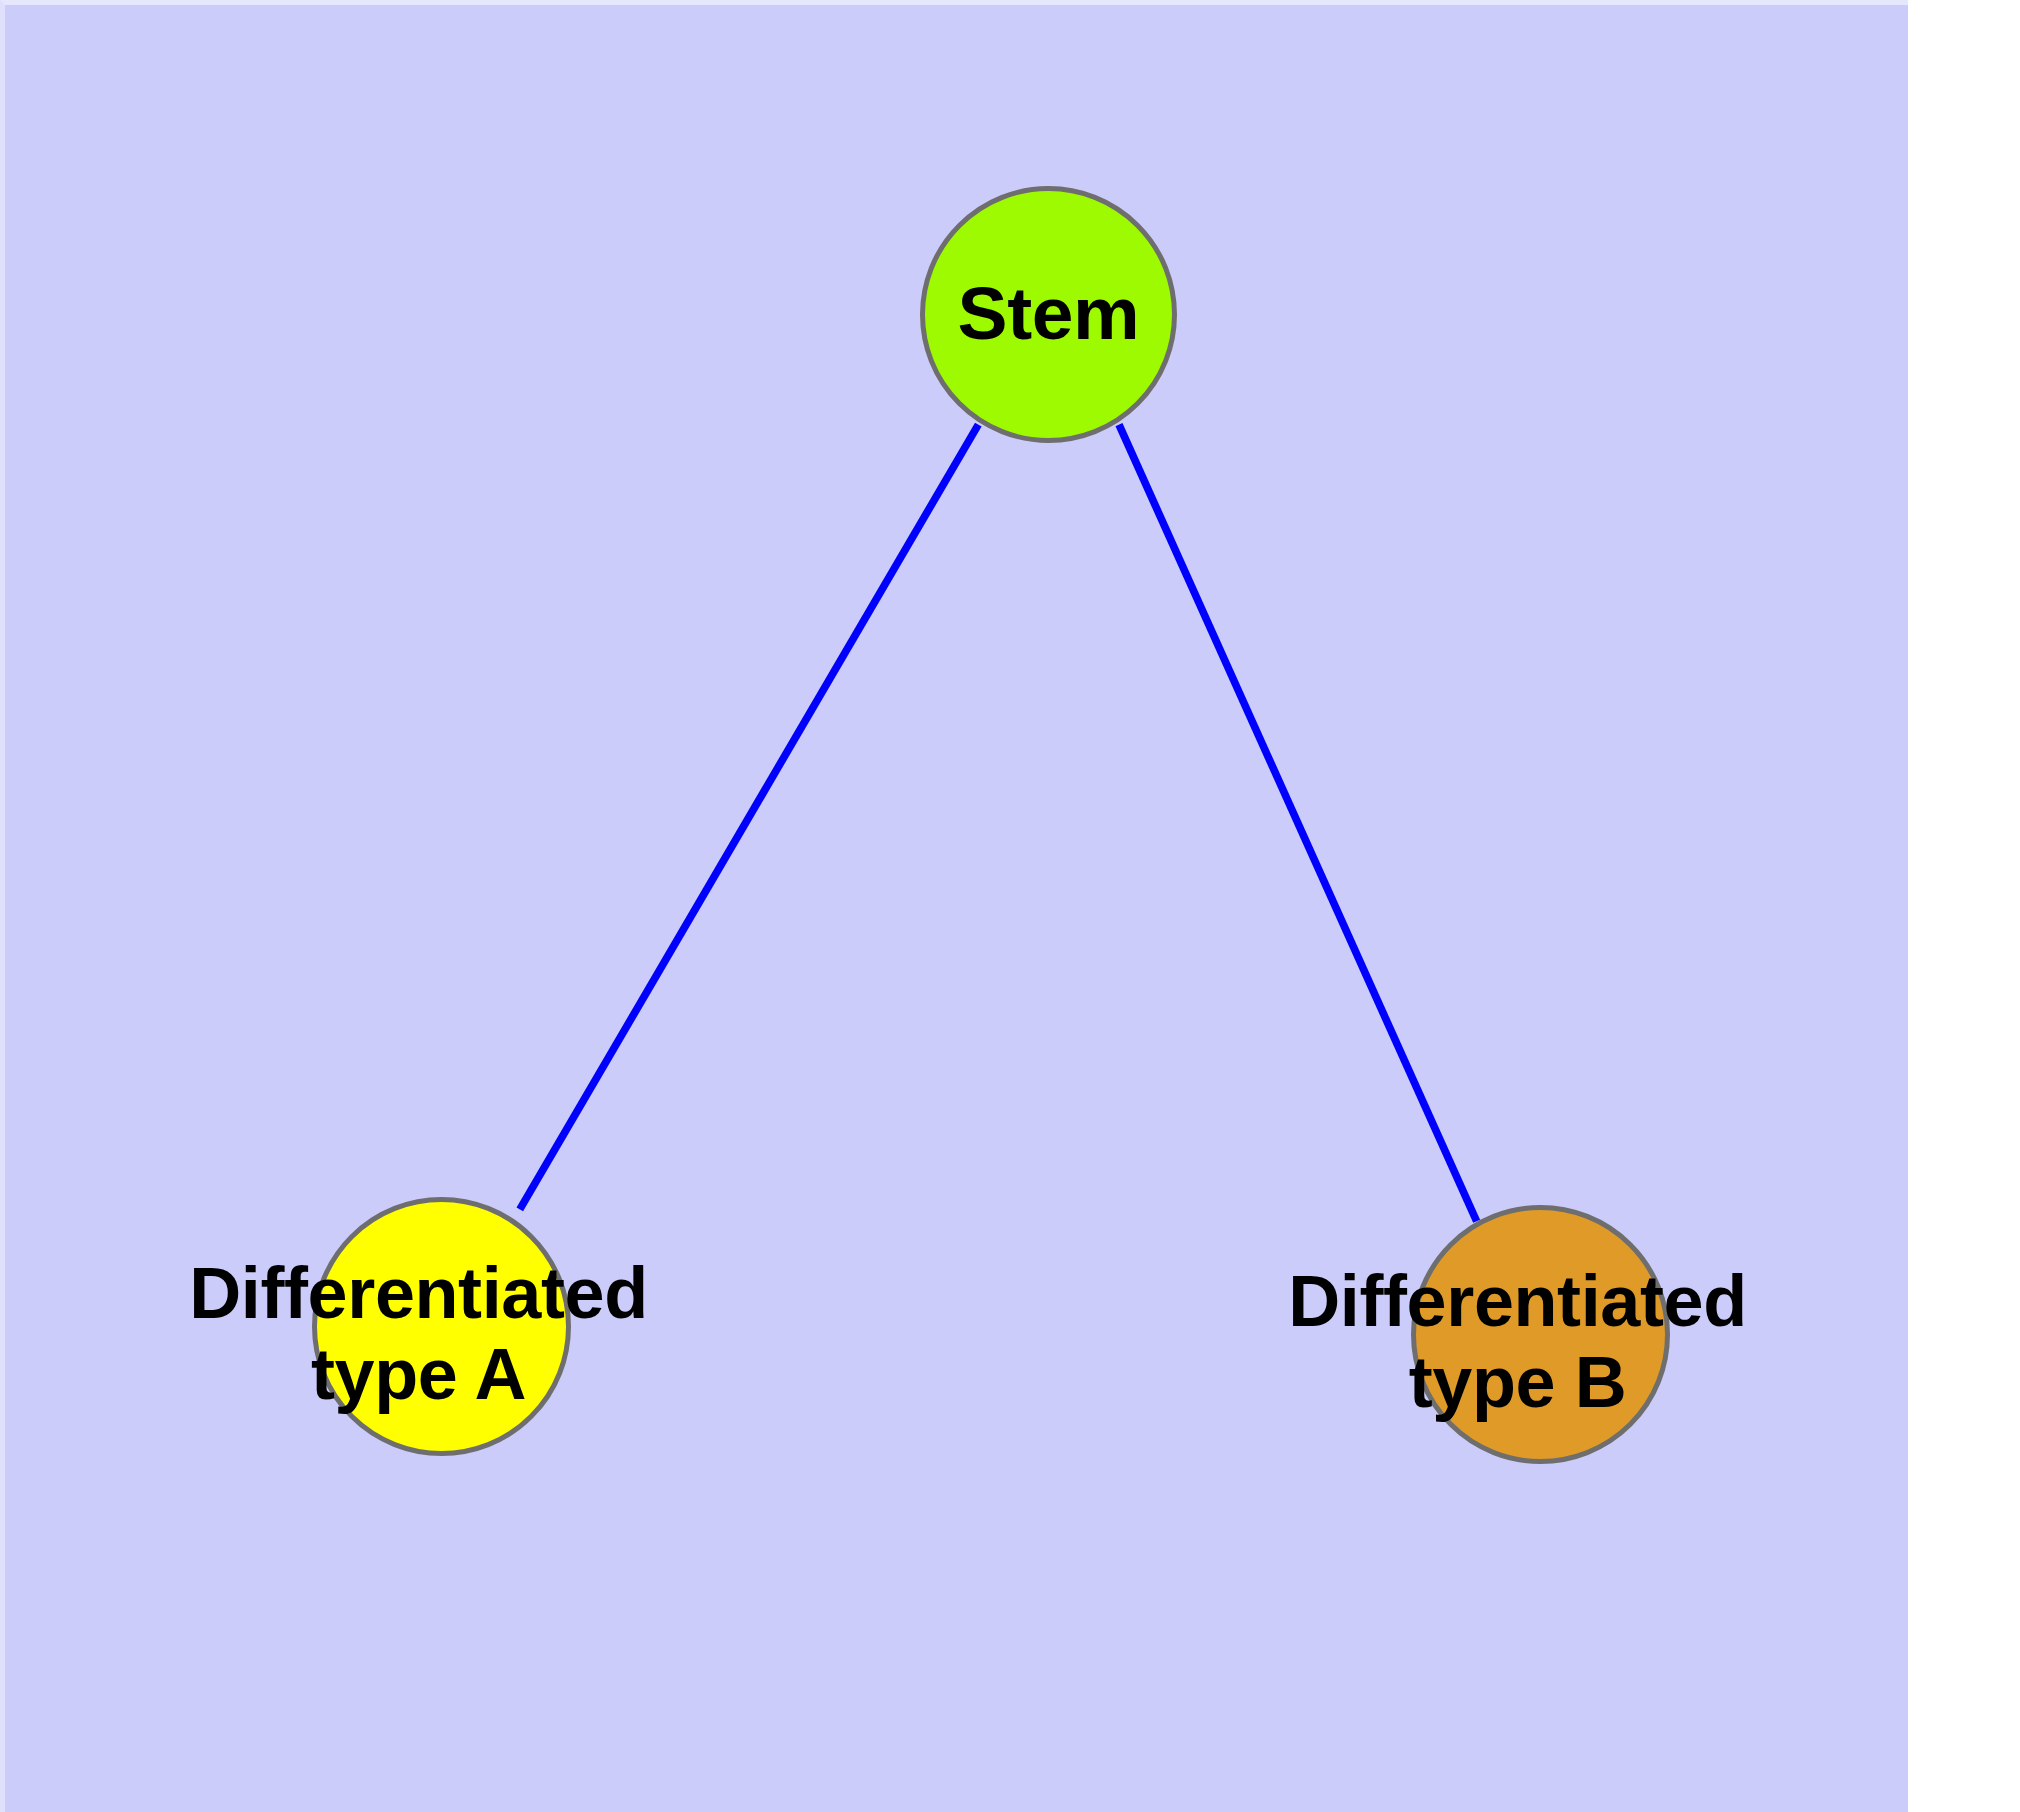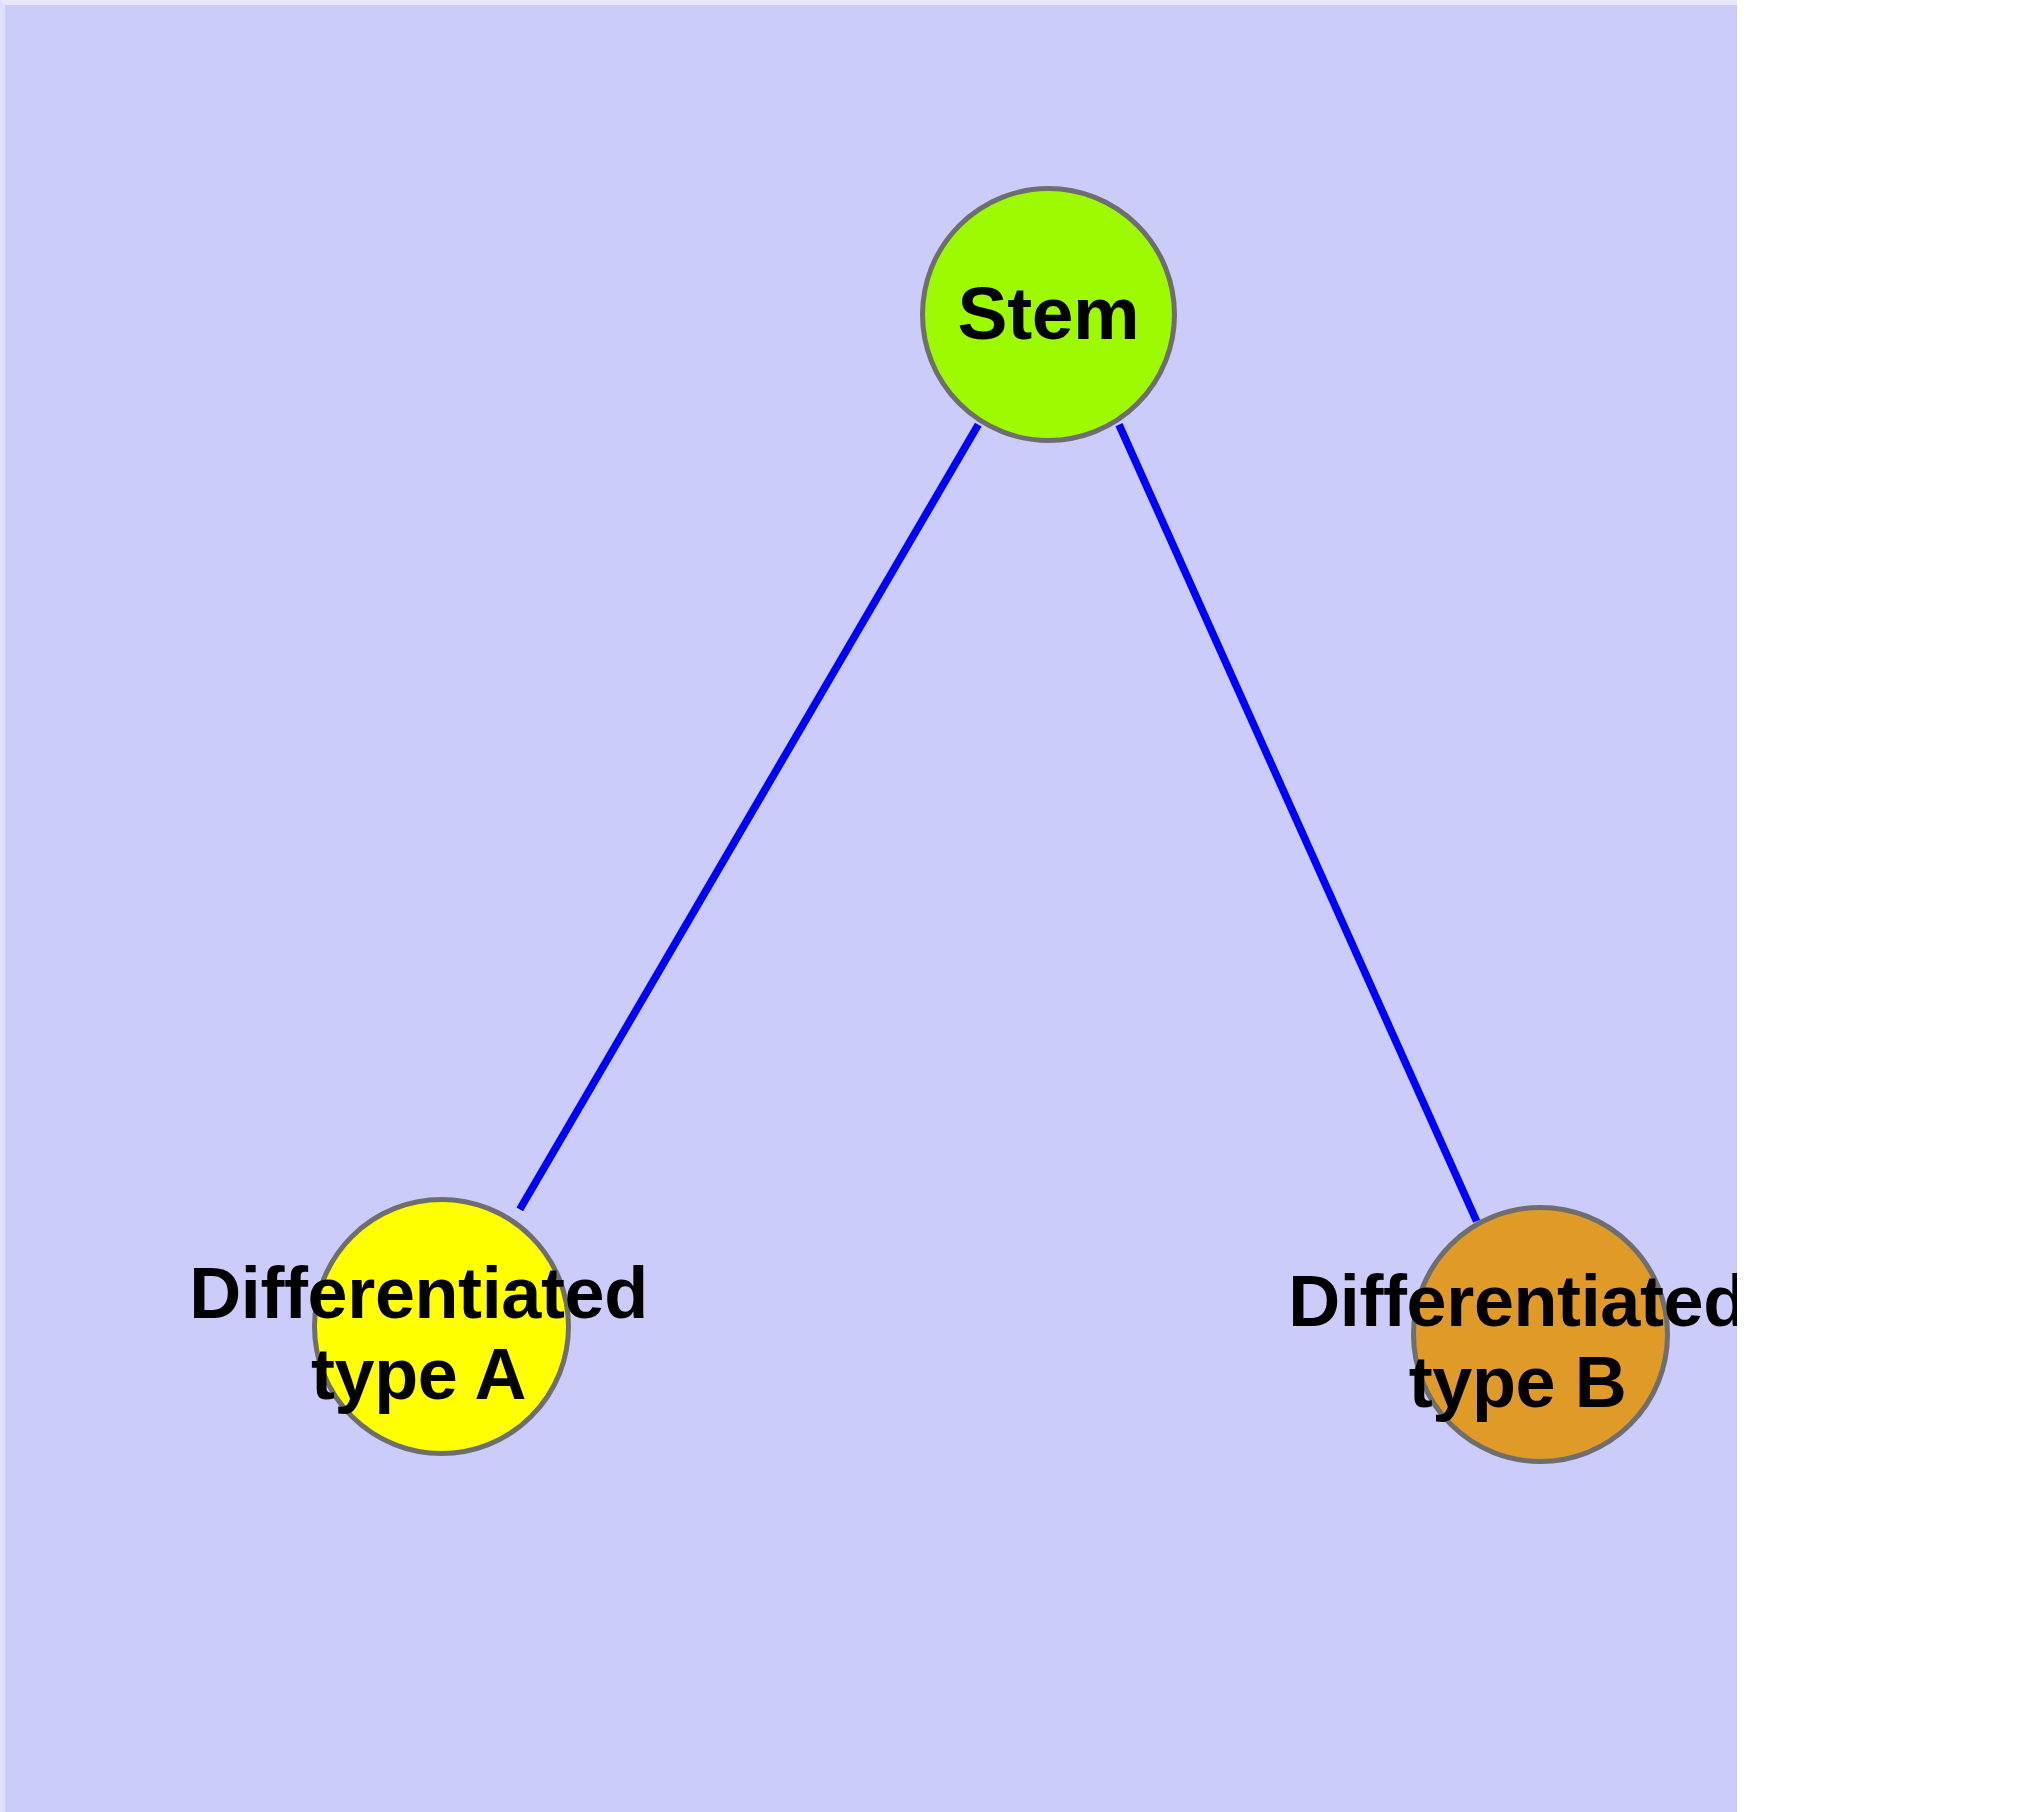--- a/index.html
+++ b/index.html
@@ -3,21 +3,21 @@
 <meta charset="utf-8">
 <title>Cell Differentiation Network</title>
 <style>
   html, body {
     margin: 0;
     padding: 0;
     background: #ffffff;
   }
   #canvas {
     position: relative;
-    width: 1737px;
+    width: 1908px;
     height: 1812px;
     background: #ccccfa;
     overflow: hidden;
     font-family: "Liberation Sans", sans-serif;
   }
   
   #canvas::before {
     content: "";
     position: absolute;
     left: 0; top: 0;

